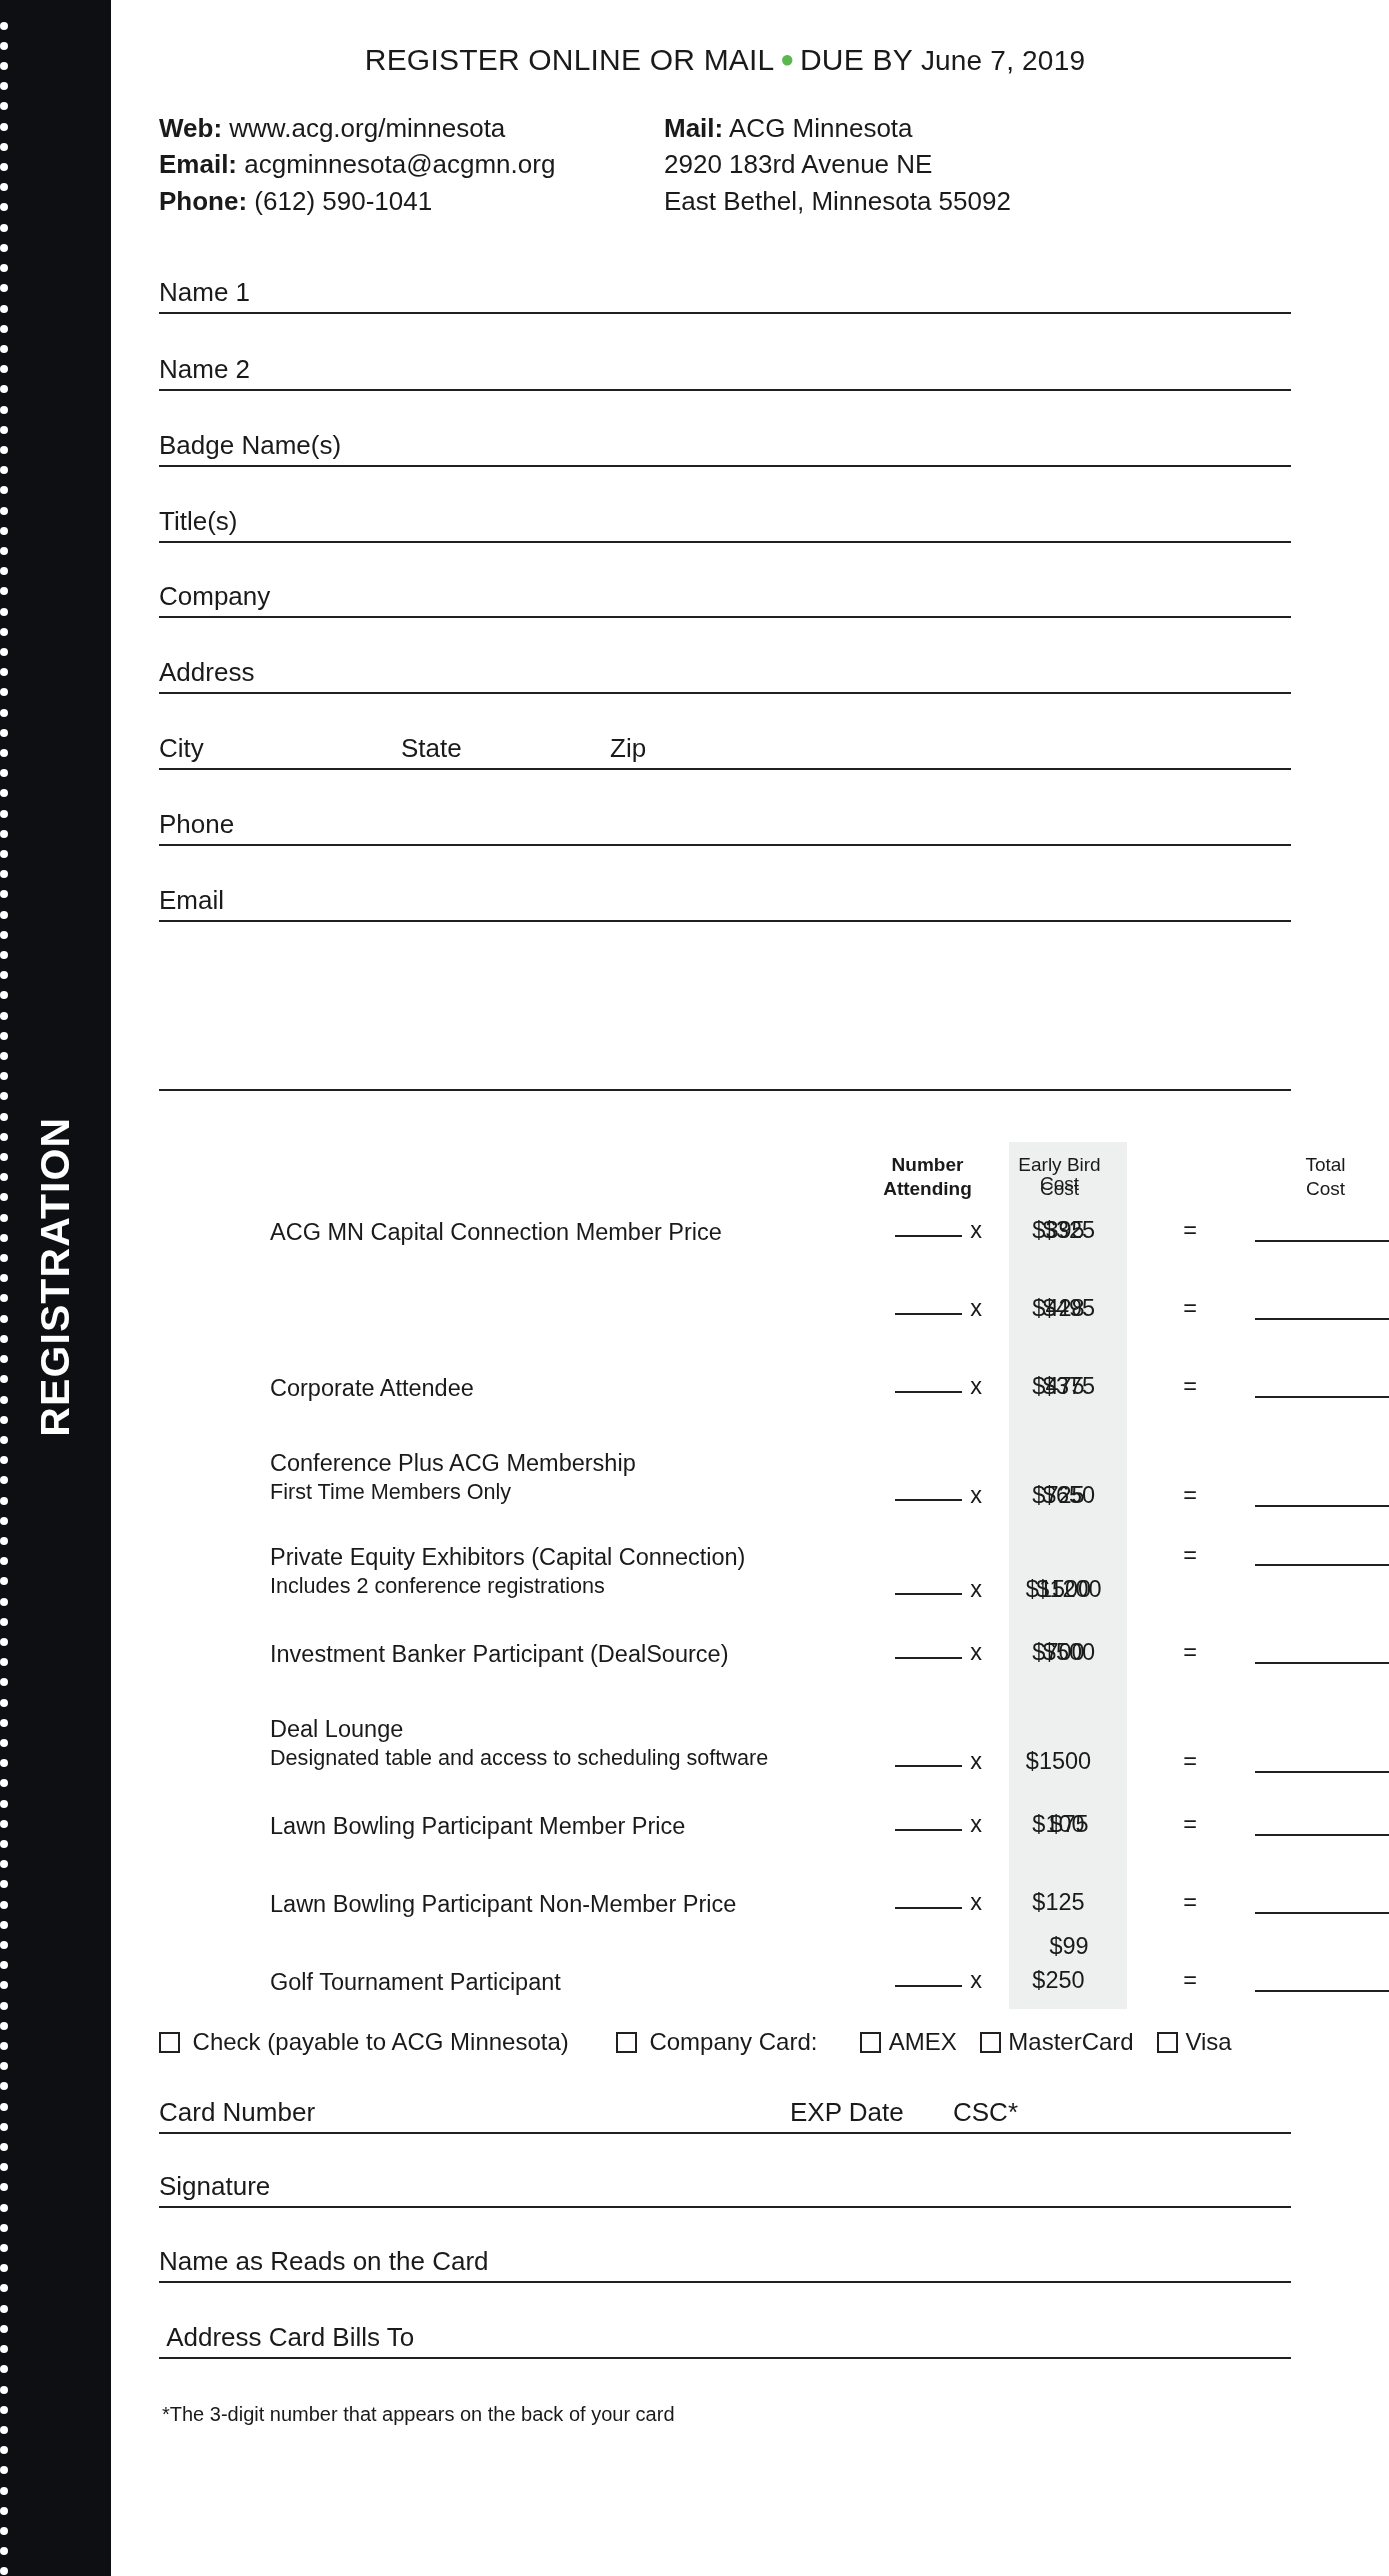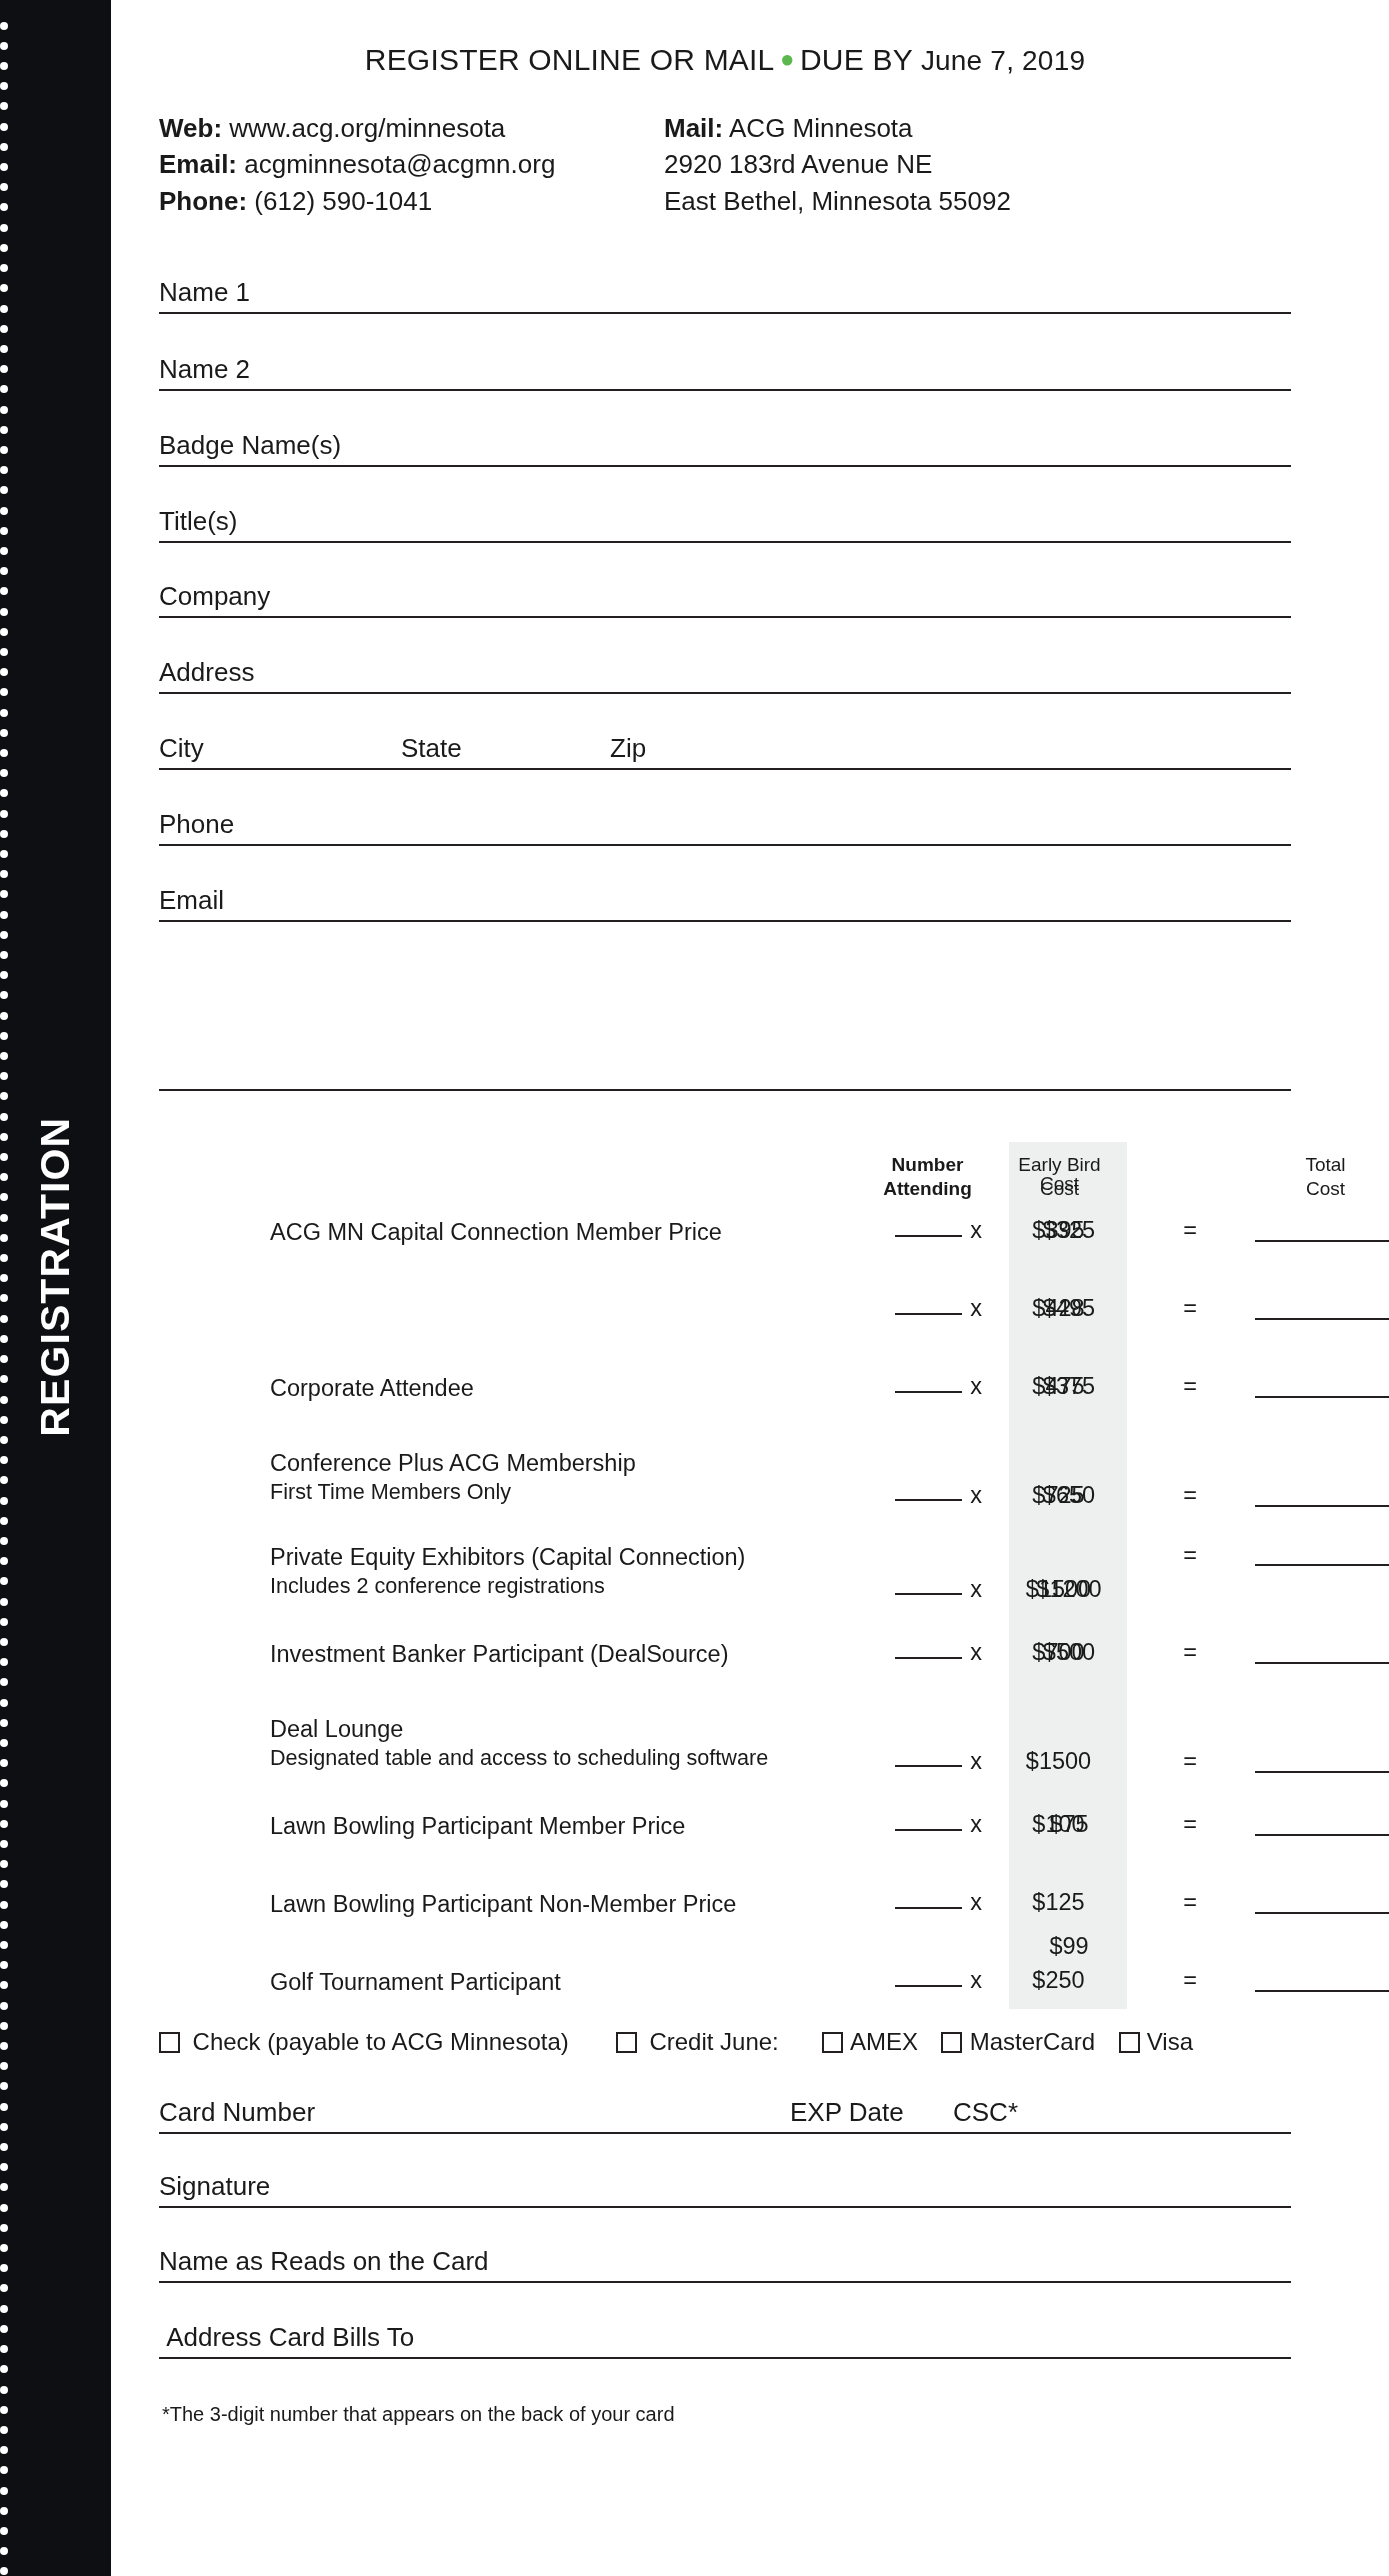--- a/index.html
+++ b/index.html
@@ -567,21 +567,21 @@
         </div>
     </div>
 
     <div class="inner abs" id="payment">
       <span class="opt">
         <span class="cbox"></span>
         <span>Check (payable to ACG Minnesota)</span>
       </span>
       <span class="opt gap-lg">
         <span class="cbox"></span>
-        <span>Credit June:</span>
+        <span>Company Card:</span>
       </span>
       <span class="opt gap-md">
         <span class="cbox" style="margin-right:7.2px"></span>
         <span>AMEX</span>
       </span>
       <span class="opt gap-sm">
         <span class="cbox" style="margin-right:7.2px"></span>
         <span>MasterCard</span>
       </span>
       <span class="opt gap-sm">

